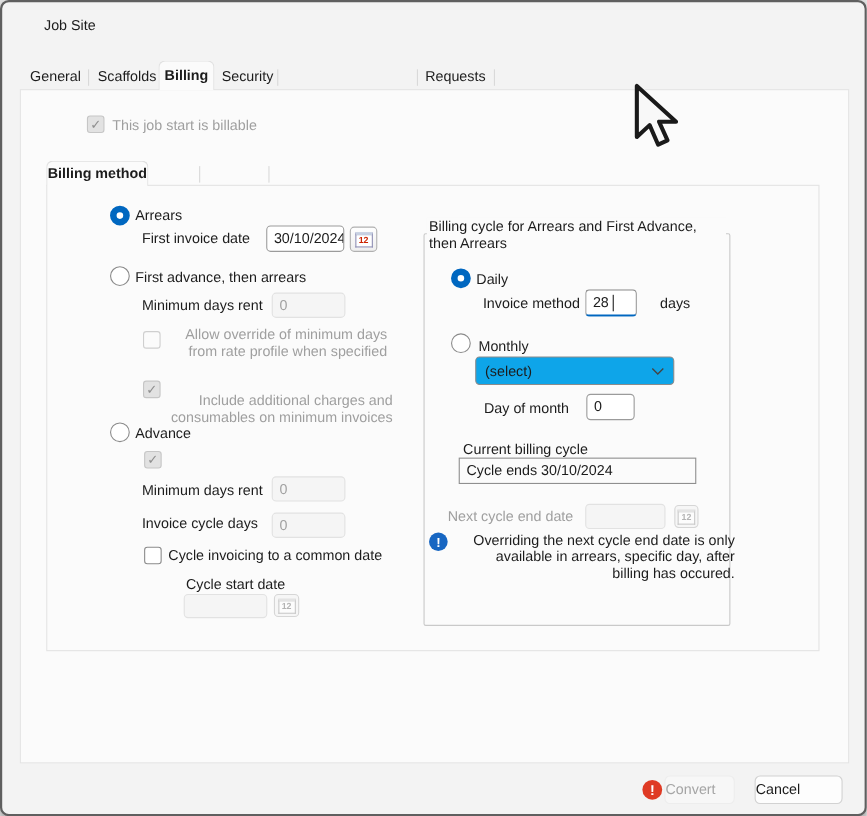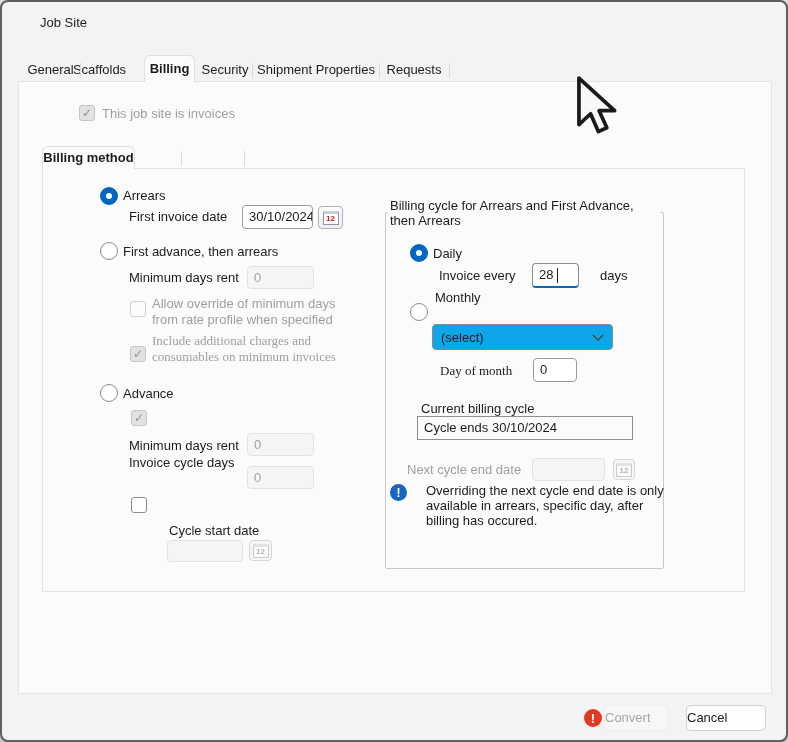--- a/index.html
+++ b/index.html
@@ -4,21 +4,21 @@
 <style>
   html,body{margin:0;padding:0;background:#e8e8e8;}
   *{box-sizing:border-box;}
   #dlg{
     position:relative;width:788px;height:742px;margin:0 auto;
     background:#f3f3f3;border:2px solid #5f5f5f;border-radius:8px;
     font-family:"Liberation Sans","DejaVu Sans",sans-serif;font-size:13px;color:#1c1c1c;
     overflow:hidden;box-shadow:0 3px 8px rgba(0,0,0,.35);
   }
   .abs{position:absolute;}
-  .lbl{position:absolute;white-space:nowrap;}
+  .lbl{position:absolute;white-space:nowrap;text-align:right;}
   .gray{color:#9f9f9f;}
   
   .tab{position:absolute;top:57px;height:22px;line-height:22px;text-align:center;cursor:default;}
   .tabsep{position:absolute;top:61px;width:1px;height:15px;background:#d9d9d9;}
   .tab-active{
     position:absolute;background:#fbfbfb;border:1px solid #e0e0e0;border-bottom:none;
     border-radius:6px 6px 0 0;text-align:center;z-index:3;font-weight:600;
   }
   
   .panel{position:absolute;background:#fbfbfb;border:1px solid #e4e4e4;z-index:1;}
@@ -57,36 +57,35 @@
   .wrap2{line-height:15.5px;white-space:normal;}
 </style>
 </head>
 <body>
 
 <div id="dlg">
 
   <div class="lbl" style="left:38px;top:13px;font-size:13px;">Job Site</div>
 
   <div class="tab" style="left:20px;width:57px;">General</div>
-  <div class="tab" style="left:68px;width:59px;">Scaffolds</div>
+  <div class="tab" style="left:84px;width:59px;">Scaffolds</div>
   <div class="tab-active" style="left:142px;top:53px;width:51px;height:27px;line-height:26px;">Billing</div>
   <div class="tab" style="left:197px;width:52px;">Security</div>
-  <div class="tab" style="left:252px;width:124px;">Shipment Properties</div>
   <div class="tab" style="left:379px;width:66px;">Requests</div>
   <div class="tabsep" style="left:78px;"></div>
   <div class="tabsep" style="left:250px;"></div>
   <div class="tabsep" style="left:377px;"></div>
   <div class="tabsep" style="left:447px;"></div>
 
   <div class="panel" style="left:16px;top:79px;width:754px;height:613px;"></div>
 
   <div class="cb dis-ch" style="left:77px;top:103px;z-index:2;">
     <span>✓</span>
   </div>
-  <div class="lbl gray" style="left:100px;top:104px;z-index:2;">This job site is invoices</div>
+  <div class="lbl gray" style="left:100px;top:104px;z-index:2;">This job start is billable</div>
 
   <div class="tab-active" style="left:40px;top:144px;width:93px;height:23px;line-height:22px;">Billing method</div>
   <div class="tab" style="left:136px;top:146px;width:42px;height:20px;line-height:20px;">Rent</div>
   <div class="tab" style="left:182px;top:146px;width:58px;height:20px;line-height:20px;">Options</div>
   <div class="tabsep" style="left:179px;top:149px;z-index:2;"></div>
   <div class="tabsep" style="left:242px;top:149px;z-index:2;"></div>
   <div class="panel" style="left:40px;top:166px;width:703px;height:424px;z-index:1;"></div>
 
   <div class="radio sel" style="left:98px;top:185px;z-index:2;"></div>
   <div class="lbl" style="left:121px;top:186px;z-index:2;">Arrears</div>
@@ -102,67 +101,68 @@
 
   <div class="lbl" style="left:127px;top:268px;z-index:2;">Minimum days rent</div>
   <div class="tbox dis" style="left:245px;top:264px;width:67px;height:23px;z-index:2;">0</div>
 
   <div class="cb dis-un" style="left:128px;top:299px;z-index:2;"></div>
   <div class="lbl gray wrap2" style="left:150px;top:294px;width:200px;white-space:normal;z-index:2;">Allow override of minimum days from rate profile when specified</div>
 
   <div class="cb dis-ch" style="left:128px;top:344px;z-index:2;">
     <span>✓</span>
   </div>
-  <div class="lbl gray wrap2" style="left:150px;top:331px;width:205px;white-space:normal;z-index:2;font-family:Liberation Serif, serif;">Include additional charges and consumables on minimum invoices</div>
+  <div class="lbl gray wrap2" style="left:150px;top:354px;width:205px;white-space:normal;z-index:2;">Include additional charges and consumables on minimum invoices</div>
 
   <div class="radio" style="left:98px;top:382px;z-index:2;"></div>
   <div class="lbl" style="left:121px;top:384px;z-index:2;">Advance</div>
 
   <div class="cb dis-ch" style="left:129px;top:408px;z-index:2;">
     <span>✓</span>
   </div>
 
   <div class="lbl" style="left:127px;top:436px;z-index:2;">Minimum days rent</div>
   <div class="tbox dis" style="left:245px;top:431px;width:67px;height:23px;z-index:2;">0</div>
 
-  <div class="lbl" style="left:127px;top:453px;z-index:2;">Invoice cycle days</div>
+  <div class="lbl" style="left:127px;top:466px;z-index:2;">Invoice cycle days</div>
   <div class="tbox dis" style="left:245px;top:464px;width:67px;height:23px;z-index:2;">0</div>
 
   <div class="cb en-un" style="left:129px;top:495px;z-index:2;"></div>
+  <div class="lbl" style="left:151px;top:495px;z-index:2;">Cycle invoicing to a common date</div>
 
   <div class="lbl" style="left:167px;top:521px;z-index:2;">Cycle start date</div>
   <div class="tbox dis" style="left:165px;top:538px;width:76px;height:22px;z-index:2;"></div>
   <div class="calbtn dis" style="left:247px;top:538px;width:23px;height:21px;z-index:2;">
     <div class="calglyph">12</div>
   </div>
 
   <div class="groupbox" style="left:383px;top:210px;width:279px;height:357px;z-index:1;"></div>
   <div class="legend" style="left:386px;top:196px;width:272px;">Billing cycle for Arrears and First Advance, then Arrears</div>
 
   <div class="radio sel" style="left:408px;top:242px;z-index:2;"></div>
   <div class="lbl" style="left:431px;top:244px;z-index:2;">Daily</div>
 
-  <div class="lbl" style="left:437px;top:266px;z-index:2;">Invoice every</div>
+  <div class="lbl" style="left:437px;top:266px;z-index:2;">Invoice method</div>
   <div class="tbox focus" style="left:530px;top:261px;width:47px;height:25px;z-index:2;">
     <span>28</span>
     <span class="caret" style="left:24px;"></span>
   </div>
   <div class="lbl" style="left:598px;top:266px;z-index:2;">days</div>
 
   <div class="radio" style="left:408px;top:301px;z-index:2;"></div>
-  <div class="lbl" style="left:433px;top:288px;z-index:2;">Monthly</div>
+  <div class="lbl" style="left:433px;top:305px;z-index:2;">Monthly</div>
 
   <div class="select" style="left:430px;top:322px;width:181px;z-index:2;">
     <span>(select)</span>
     <svg width="12" height="7">
         <polyline points="1,1 6,6 11,1" stroke="#444" fill="none" stroke-width="1.3"></polyline>
       </svg>
   </div>
 
-  <div class="lbl" style="left:438px;top:361px;z-index:2;font-family:Liberation Serif, serif;">Day of month</div>
+  <div class="lbl" style="left:438px;top:361px;z-index:2;">Day of month</div>
   <div class="tbox" style="left:531px;top:356px;width:44px;height:24px;z-index:2;">0</div>
 
   <div class="lbl" style="left:419px;top:399px;z-index:2;">Current billing cycle</div>
   <div class="tbox" style="left:415px;top:414px;width:216px;height:24px;border-radius:0;border-color:#8f8f8f;background:#fbfbfb;z-index:2;">Cycle ends 30/10/2024</div>
 
   <div class="lbl gray" style="left:405px;top:460px;z-index:2;">Next cycle end date</div>
   <div class="tbox dis" style="left:530px;top:456px;width:73px;height:23px;z-index:2;"></div>
   <div class="calbtn dis" style="left:611px;top:457px;width:22px;height:21px;z-index:2;">
     <div class="calglyph">12</div>
   </div>

